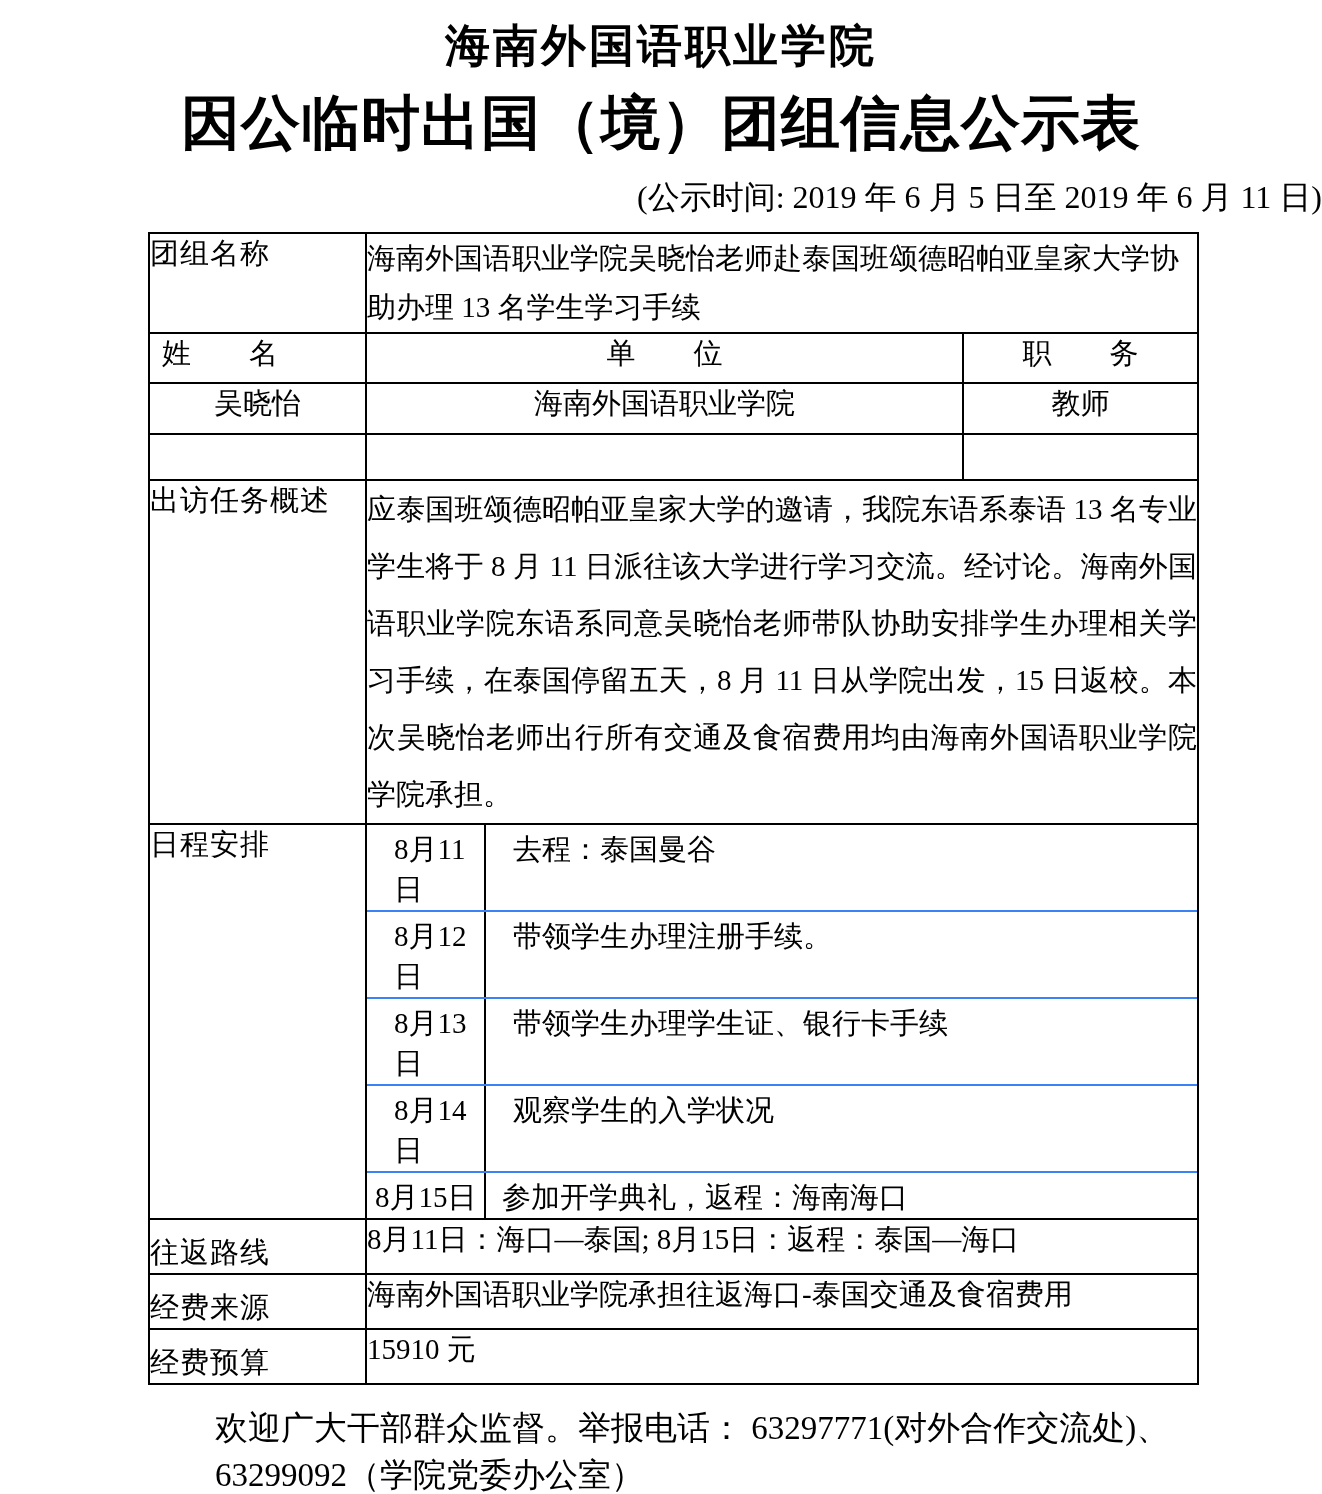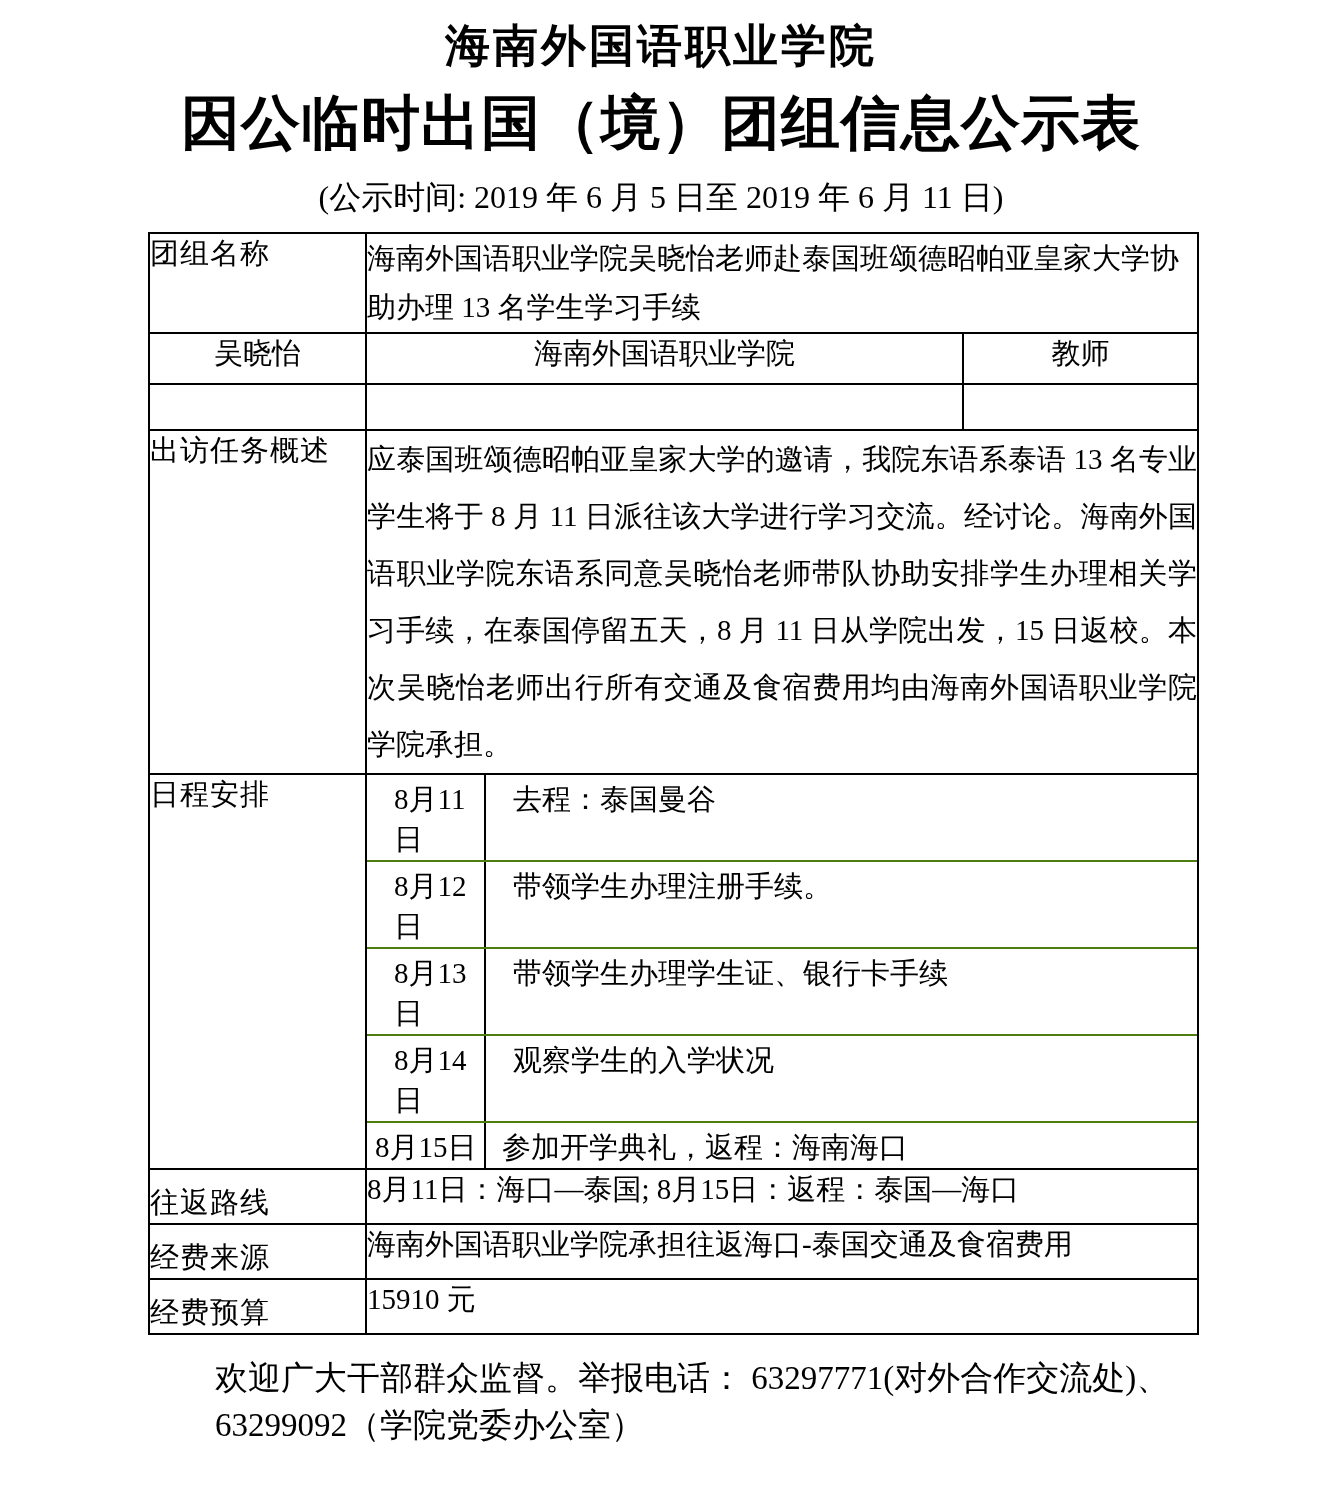--- a/index.html
+++ b/index.html
@@ -6,21 +6,21 @@
   html, body {
     margin: 0; padding: 0;
     width: 1322px; height: 1494px;
     background: #ffffff; color: #000000;
     font-family: "Liberation Serif", "DejaVu Serif", serif;
   }
   .page { width: 1322px; height: 1494px; overflow: hidden; }
 
   .title1 { padding-top: 16px; text-align: center; font-size: 45px; font-weight: 700; letter-spacing: 3px; }
   .title2 { margin-top: 8px; text-align: center; font-size: 59px; font-weight: 700; letter-spacing: 1px; }
-  .pubtime { margin-top: 12px; text-align: center; font-size: 32px; }
+  .pubtime { margin-top: 12px; text-align: right; font-size: 32px; }
 
   table.main {
     border-collapse: collapse; table-layout: fixed;
     margin: 12px 0 0 148px; width: 1049px;
   }
   table.main > tbody > tr > td {
     border: 2px solid #000; vertical-align: top;
     font-size: 29px; padding: 0; overflow: hidden;
   }
   col.c1 { width: 217px; }
@@ -59,21 +59,21 @@
   .ikey { white-space: pre; }
   .ival { margin-left: 12px; }
   .ival.mono { font-family: "Liberation Mono", "DejaVu Sans Mono", monospace; font-size: 26px; }
   .ival.small { font-size: 24px; }
 
   td.schedcell { padding: 0; }
   table.sched { border-collapse: collapse; table-layout: fixed; width: 100%; }
   table.sched td { vertical-align: top; font-size: 29px; padding: 5px 0 0 8px; }
   table.sched td.sdate { width: 118px; border-right: 2px solid #000; letter-spacing: 0; }
   table.sched td.sdesc { padding-left: 16px; }
-  table.sched tr:not(:last-child) td { border-bottom: 2px solid #4d7c0f; padding-left: 27px; }
+  table.sched tr:not(:last-child) td { border-bottom: 2px solid #3b82f6; padding-left: 27px; }
   tr.s0 { height: 41px; } tr.s1 { height: 58px; } tr.s2 { height: 53px; }
   tr.s3 { height: 44px; } tr.s4 { height: 45px; }
 
   td.rowval { padding: 6px 0 0 14px; }
   td.budget { font-size: 28px; }
 
   .footer { margin: 20px 0 0 215px; width: 1000px; font-size: 33px; line-height: 47px; }
 </style>
 </head>
 <body>
@@ -89,20 +89,25 @@
         <col class="c1">
         <col class="c2">
         <col class="c3">
       </colgroup>
     <tbody>
       <tr class="r1">
         <td class="lbl">团组名称</td>
         <td class="groupname" colspan="2">海南外国语职业学院吴晓怡老师赴泰国班颂德昭帕亚皇家大学协助办理 13 名学生学习手续</td>
       </tr>
 
+      <tr class="r2">
+        <td class="hdr left">姓　　名</td>
+        <td class="hdr center">单　　位</td>
+        <td class="hdr center">职　　务</td>
+      </tr>
 
       <tr class="r3">
         <td class="cellc">吴晓怡</td>
         <td class="cellc">海南外国语职业学院</td>
         <td class="cellc">教师</td>
       </tr>
 
       <tr class="r4">
         <td class="cellc"></td>
         <td class="cellc"></td>

